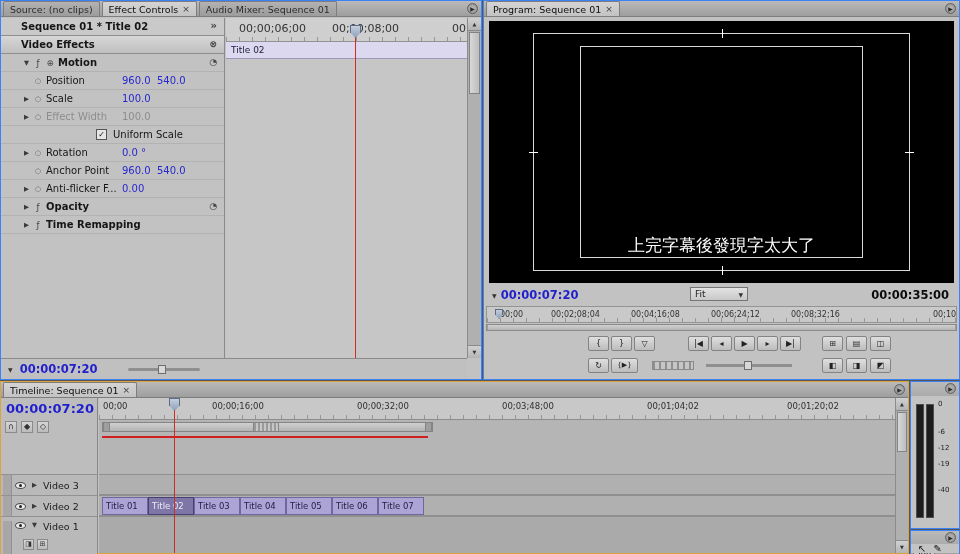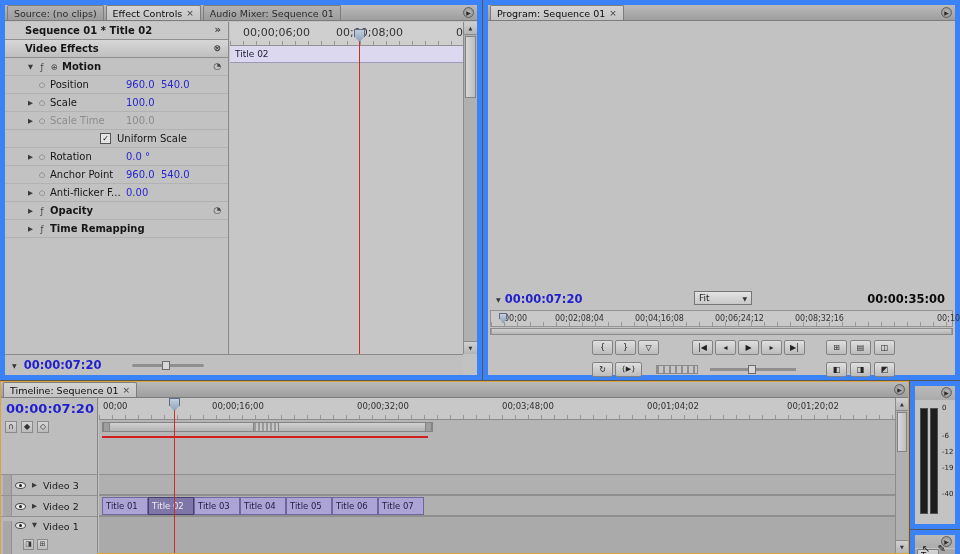--- a/index.html
+++ b/index.html
@@ -1,19 +1,19 @@
 <!DOCTYPE html>
 <html><head>
 <meta charset="utf-8">
 <style>
   *{margin:0;padding:0;box-sizing:border-box}
   html,body{width:960px;height:554px}
   body{font-family:"DejaVu Sans","Liberation Sans",sans-serif;font-size:10px;color:#161616;background:#575757;overflow:hidden}
   .app{position:relative;width:960px;height:554px;background:#575757;overflow:hidden}
-  .panel{position:absolute;background:#c2c2c2;border:5px solid #3b82f6}
+  .panel{position:absolute;background:#c2c2c2;border:1px solid #3b82f6}
   #ec-panel{left:0;top:0;width:482px;height:380px}
   #pg-panel{left:483px;top:0;width:477px;height:380px}
   #tl-panel{left:0;top:381px;width:909px;height:173px;border:1px solid #dca43e}
   #au-panel{left:910px;top:381px;width:50px;height:148px}
   #to-panel{left:910px;top:530px;width:50px;height:24px}
   .tabbar{position:relative;height:16px;background:linear-gradient(#bababa,#9e9e9e);border-bottom:1px solid #7d7d7d;display:flex;align-items:flex-end;padding-left:2px;gap:2px}
   .mini .tabbar{height:27px}
   .tab{height:15px;display:flex;align-items:center;gap:4px;padding:0 6px;font-size:9.5px;color:#2c2c2c;background:linear-gradient(#b2b2b2,#9c9c9c);border:1px solid #7d7d7d;border-bottom:none;border-radius:2px 2px 0 0;white-space:nowrap;overflow:hidden}
   .mini .tab{height:12px;font-size:8.5px;padding:0 3px}
   .tab.active{background:linear-gradient(#d4d4d4,#c3c3c3);color:#0d0d0d}
@@ -163,21 +163,21 @@
         </div>
         <div class="ec-row param">
           <span class="twirl">▶</span>
           <span class="ic kf">○</span>
           <span class="pname">Scale</span>
           <span class="val">100.0</span>
         </div>
         <div class="ec-row param dim">
           <span class="twirl">▶</span>
           <span class="ic kf">○</span>
-          <span class="pname">Scale Time</span>
+          <span class="pname">Effect Width</span>
           <span class="val">100.0</span>
         </div>
         <div class="ec-row param">
           <span class="twirl"></span>
           <span class="sp"></span>
           <span class="chkbox">
               <span>✓</span>
             </span>
           <span class="uslabel">Uniform Scale</span>
         </div>
@@ -247,20 +247,30 @@
     <div class="tabbar">
       <div class="tab active">
         <span>Program: Sequence 01</span>
         <span class="closex">×</span>
       </div>
       <div class="panelmenu">
           <span>▶</span>
         </div>
     </div>
     <div class="pg-body">
+      <div class="pv">
+        <div class="safe1">
+          <div class="tickv t-top"></div>
+          <div class="tickv t-bot"></div>
+          <div class="tickh t-left"></div>
+          <div class="tickh t-right"></div>
+        </div>
+        <div class="safe2"></div>
+        <div class="ovl">上完字幕後發現字太大了</div>
+      </div>
       <div class="p-tc">
         <span class="minitri">▼</span>
         <span class="tc">00:00:07:20</span>
       </div>
       <div class="fitbox">
         <span>Fit</span>
         <span class="minitri">▼</span>
       </div>
       <div class="p-dur">00:00:35:00</div>
       <div class="p-ruler">

